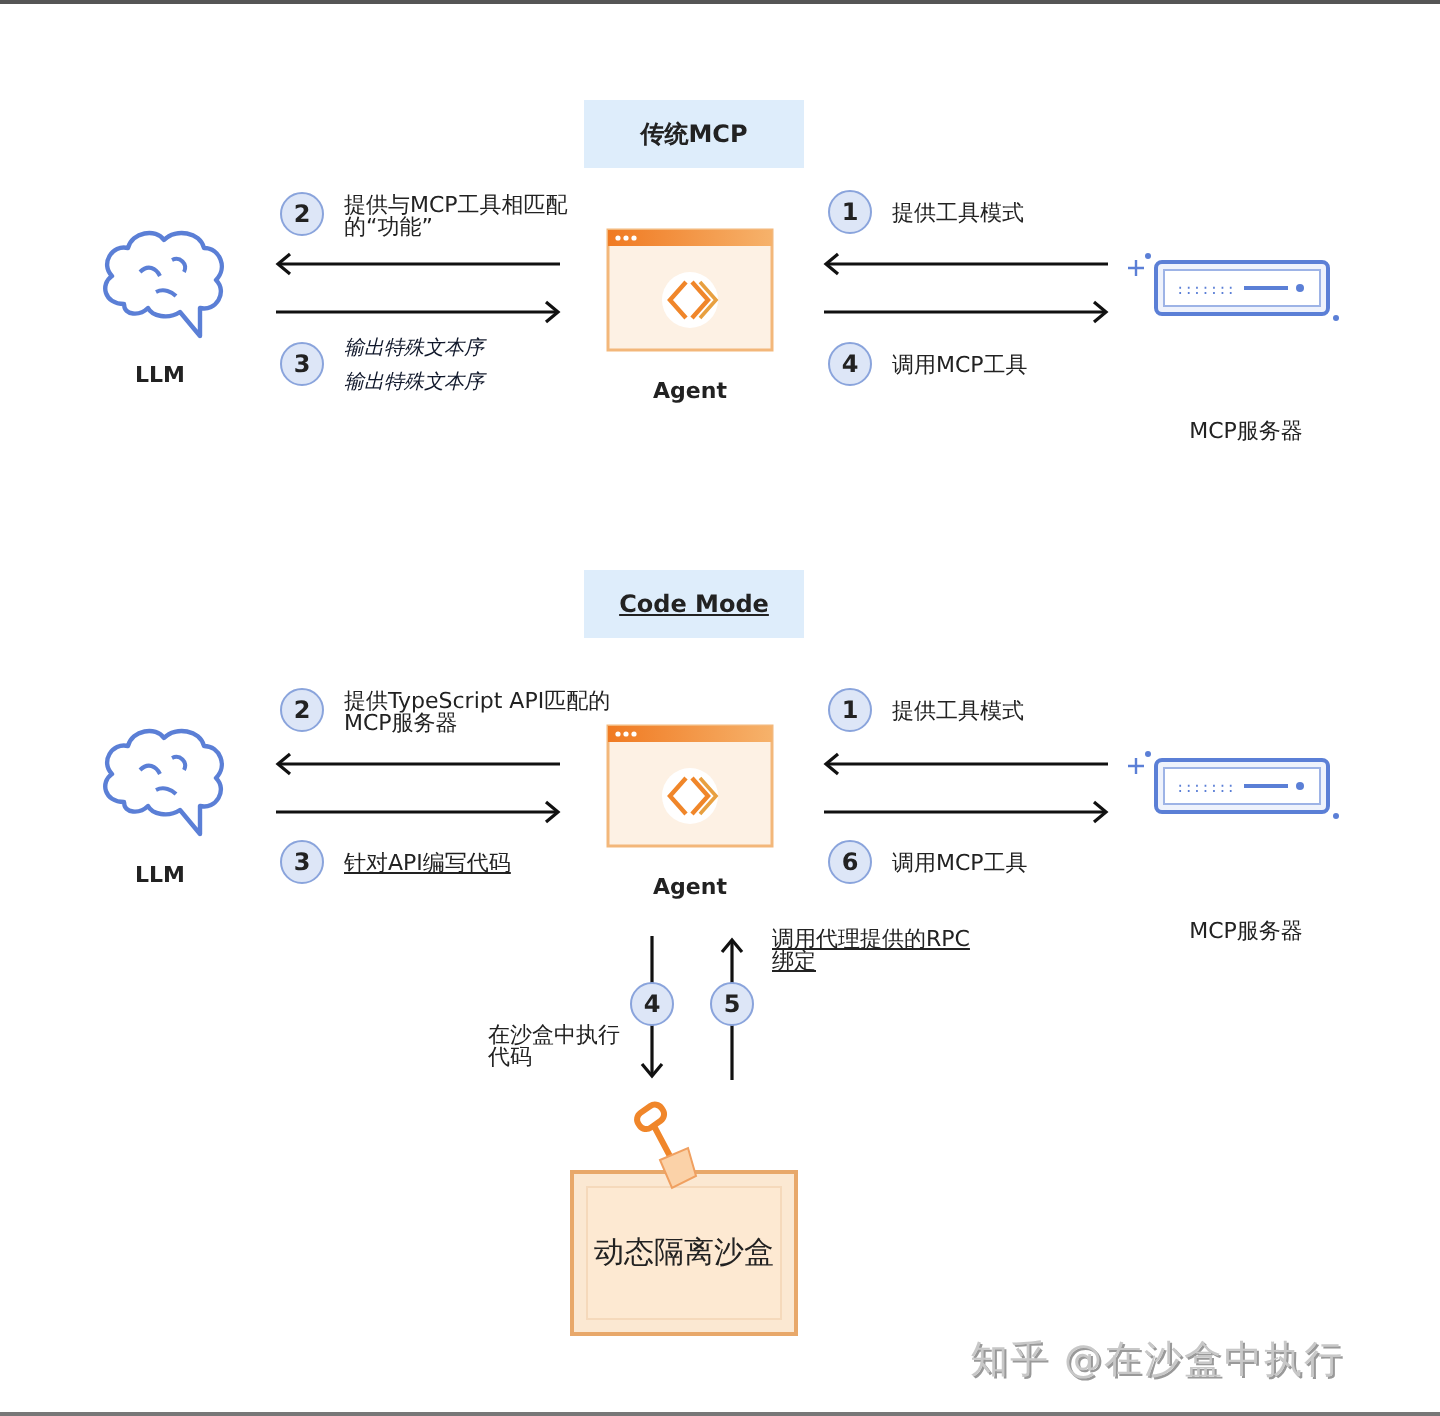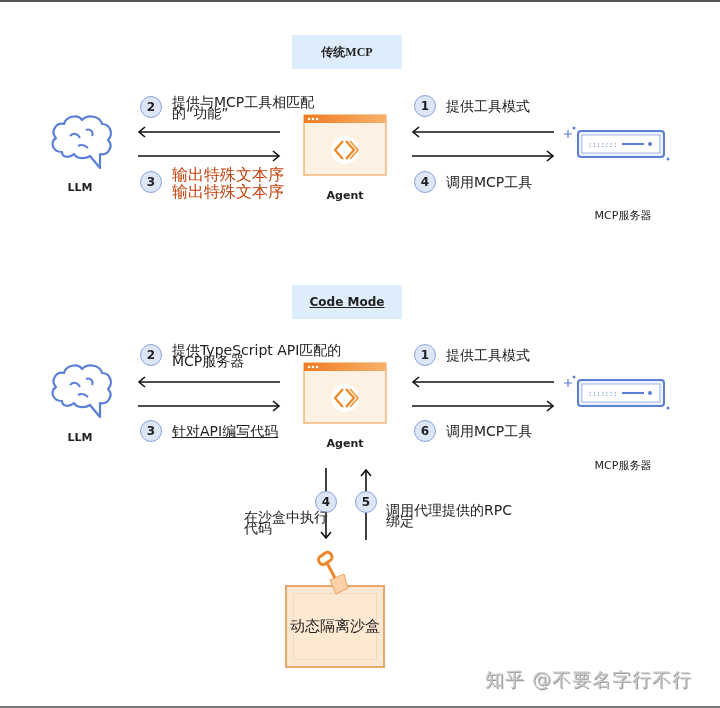--- a/index.html
+++ b/index.html
@@ -6,39 +6,39 @@
   body { width:720px; height:708px; background:#ffffff; position:relative; overflow:hidden;
          font-family:"DejaVu Sans","Liberation Sans",sans-serif; color:#222; }
   .topbar { position:absolute; left:0; top:0; width:720px; height:2px; background:#555; }
   .botbar { position:absolute; left:0; bottom:0; width:720px; height:2px; background:#777; }
   .abs { position:absolute; }
   .section-title { position:absolute; width:110px; height:34px; background:#deedfb;
          display:flex; align-items:center; justify-content:center; font-weight:bold; font-size:12px; color:#222; }
   .step { position:absolute; width:22px; height:22px; border-radius:50%; background:#dde6f7;
           border:1.5px solid #8aa4dc; display:flex; align-items:center; justify-content:center;
           font-weight:bold; font-size:12px; color:#222; box-sizing:border-box; }
-  .label-s { position:absolute; font-size:14px; line-height:11px; color:#222; }
-  .label-l { position:absolute; font-size:16px; line-height:17px; color:#c2410c; }
+  .label-s { position:absolute; font-size:11px; line-height:11px; color:#222; }
+  .label-l { position:absolute; font-size:10px; line-height:17px; color:#0f172a;font-style:italic; }
   .node-label { position:absolute; font-size:11px; font-weight:bold; color:#222; text-align:center; }
   .node-label-n { position:absolute; font-size:11px; color:#222; text-align:center;margin-top:44px; }
   .arrow { position:absolute; }
   .agent { position:absolute; width:84px; height:62px; }
-  .sandbox { position:absolute; left:285px; top:585px; width:100px; height:83px;
+  .sandbox { position:absolute; left:285px; top:585px; width:114px; height:83px;
              border:2px solid #e8a86a; background:#fbe8d2; box-sizing:border-box; }
   .sandbox-inner { position:absolute; left:6px; top:6px; right:6px; bottom:6px; background:#fde9d2; border:1px solid #f5d9bb; }
   .sandbox-text { position:absolute; left:0; right:0; top:30px; text-align:center; font-size:15px; color:#222; }
   .watermark { position:absolute; left:485px; top:667px; font-size:19px; color:#c8c8c8; letter-spacing:1px;
                text-shadow:1px 1px 0 #999; }
 </style>
 </head>
 <body>
 
 <div class="topbar"></div>
 
-<div class="section-title" style="left:292px;top:35px;font-family:Liberation Serif, serif;">传统MCP</div>
+<div class="section-title" style="left:292px;top:50px;">传统MCP</div>
 
 <svg class="abs" style="left:48px;top:112px;" width="70" height="62" viewBox="0 0 70 62">
   <path d="M14 40 C4 40 2 30 8 26 C2 20 8 10 16 12 C18 4 30 2 34 8 C40 2 52 4 54 12 C62 12 66 22 60 28 C66 34 60 44 52 42 L52 56 L42 44 C36 48 28 46 26 42 C22 46 14 46 14 40 Z" fill="none" stroke="#5b7fd6" stroke-width="2.2" stroke-linejoin="round"></path>
   <path d="M22 24 C26 20 30 22 32 26 M38 18 C42 16 46 20 44 24 M30 34 C34 32 38 34 40 36" fill="none" stroke="#5b7fd6" stroke-width="2"></path>
 </svg>
 <div class="node-label" style="left:48px;top:181px;width:64px;">LLM</div>
 
 <svg class="arrow" style="left:136px;top:126px;" width="146" height="36">
   <line x1="4" y1="6" x2="144" y2="6" stroke="#111" stroke-width="1.6"></line>
   <polyline points="9,1 3,6 9,11" fill="none" stroke="#111" stroke-width="1.6"></polyline>
@@ -175,29 +175,29 @@
   <polyline points="3,66 8,72 13,66" fill="none" stroke="#111" stroke-width="1.6"></polyline>
   <line x1="48" y1="4" x2="48" y2="74" stroke="#111" stroke-width="1.6"></line>
   <polyline points="43,10 48,4 53,10" fill="none" stroke="#111" stroke-width="1.6"></polyline>
 </svg>
 <div class="step" style="left:315px;top:491px;">4</div>
 <div class="step" style="left:355px;top:491px;">5</div>
 <div class="label-s" style="left:244px;top:512px;">
   <div>在沙盒中执行</div>
   <div>代码</div>
 </div>
-<div class="label-s" style="left:386px;top:505px;">
+<div class="label-s" style="left:386px;top:464px;text-decoration:underline;">
   <div>调用代理提供的RPC</div>
   <div>绑定</div>
 </div>
 
 <div class="sandbox">
   <div class="sandbox-inner"></div>
   <div class="sandbox-text">动态隔离沙盒</div>
 </div>
 <svg class="abs" style="left:312px;top:550px;" width="46" height="50" viewBox="0 0 46 50">
   <rect x="6" y="4" width="14" height="9" rx="4" transform="rotate(-35 13 8)" fill="none" stroke="#f0862a" stroke-width="3"></rect>
   <line x1="15" y1="13" x2="24" y2="30" stroke="#f0862a" stroke-width="3"></line>
   <path d="M18 30 L32 24 L36 38 L24 44 Z" fill="#fbd2a8" stroke="#f0a060" stroke-width="1"></path>
 </svg>
 
-<div class="watermark">知乎 @不要名字行不行</div>
+<div class="watermark">知乎 @在沙盒中执行</div>
 <div class="botbar"></div>
 
 </body></html>

